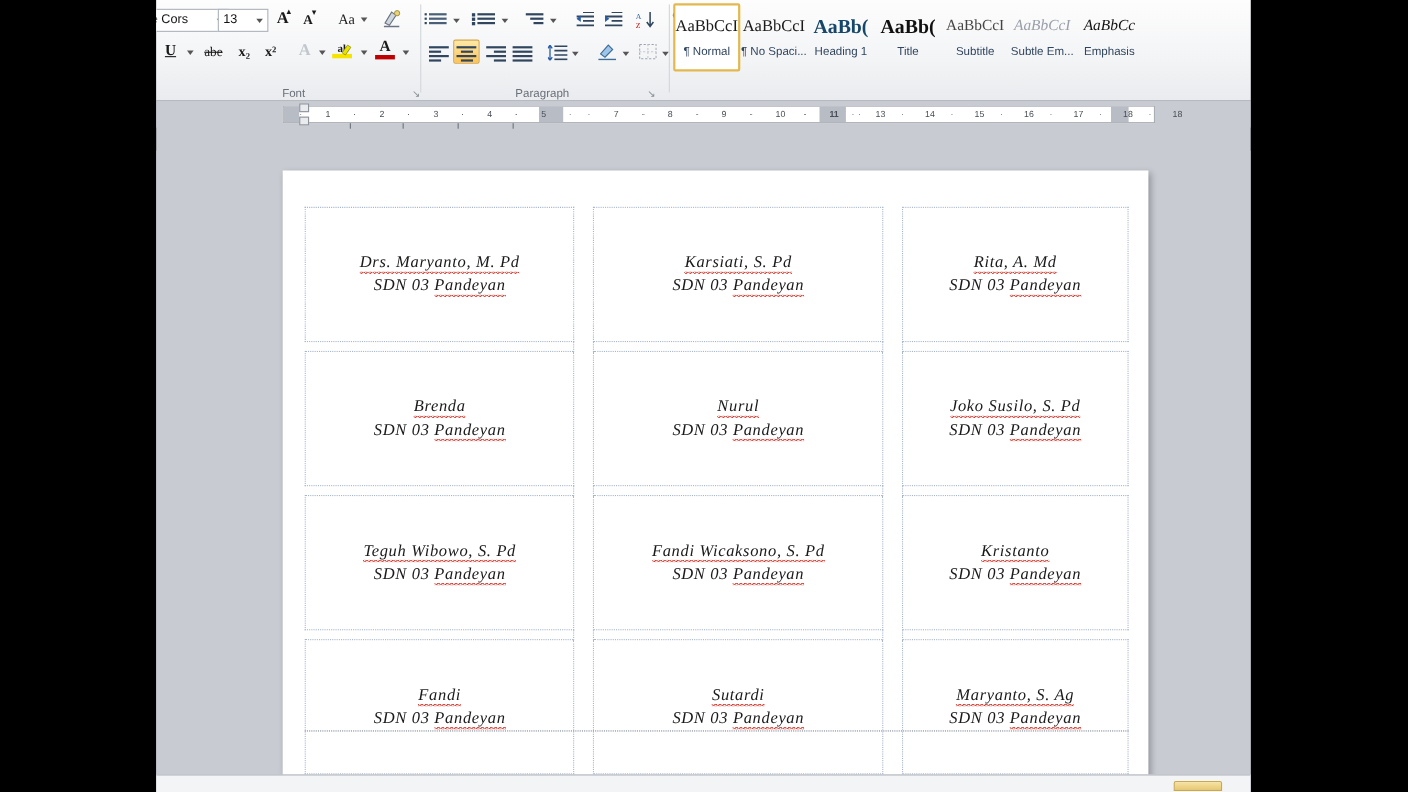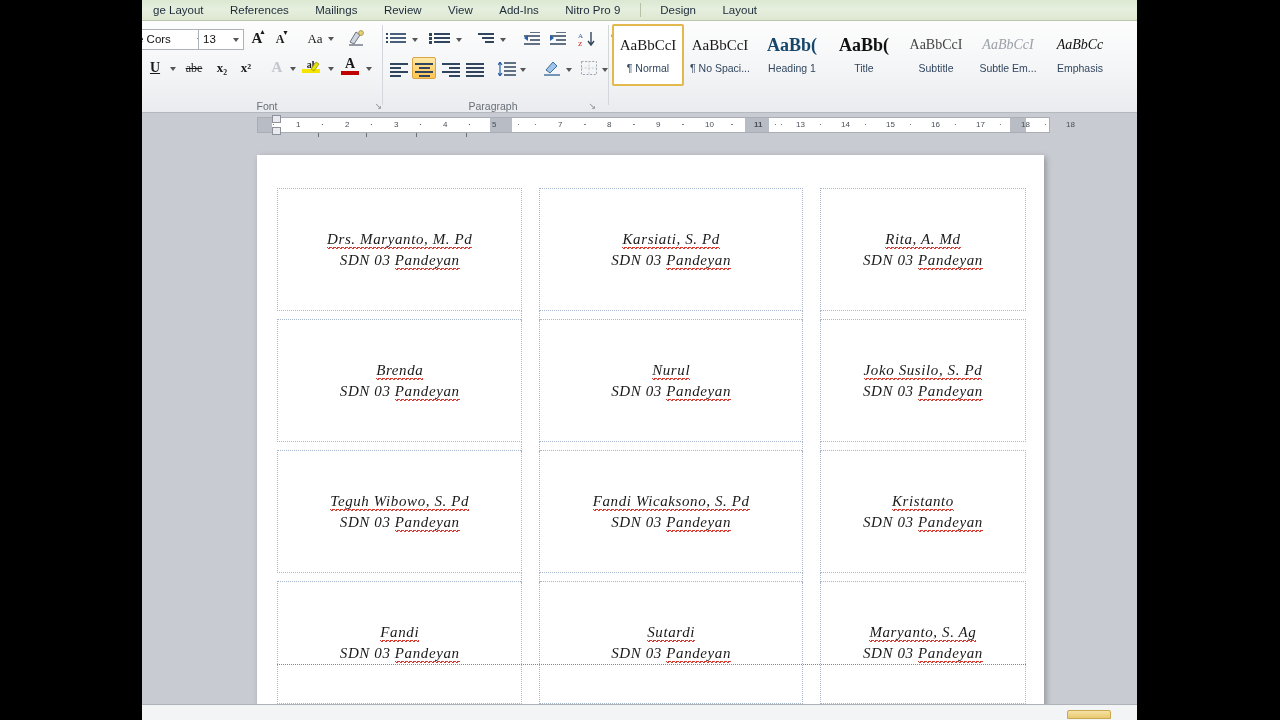--- a/index.html
+++ b/index.html
@@ -141,21 +141,21 @@
 
   
   #styles-gallery {
     position: absolute;
     top: 3px; left: 0;
     height: 64px;
     white-space: nowrap;
   }
   .style-item {
     display: inline-block;
-    width: 72px; height: 62px;
+    width: 61px; height: 62px;
     text-align: center;
     vertical-align: top;
     cursor: default;
     padding-top: 6px;
   }
   .style-item.sel {
     border: 2px solid #e3b84c;
     border-radius: 2px;
     background: #fff;
     padding-top: 4px;
@@ -308,32 +308,20 @@
     background: linear-gradient(to bottom,#f6e2a6,#e8c96f);
     border: 1px solid #c9a84e;
     border-radius: 2px 2px 0 0;
   }
 </style>
 </head>
 <body>
 
 <div id="app-window">
 
-  <div id="ribbon-tabs">
-    <span class="ribbon-tab">ge Layout</span>
-    <span class="ribbon-tab">References</span>
-    <span class="ribbon-tab">Mailings</span>
-    <span class="ribbon-tab">Review</span>
-    <span class="ribbon-tab">View</span>
-    <span class="ribbon-tab">Add-Ins</span>
-    <span class="ribbon-tab">Nitro Pro 9</span>
-    <span class="ctx-sep"></span>
-    <span class="ribbon-tab ctx">Design</span>
-    <span class="ribbon-tab ctx">Layout</span>
-  </div>
 
   <div id="ribbon-body">
 
     <div class="rgroup" style="left:0;width:250px;">
 
       <div class="combo" style="left:-10px;top:8px;width:76px;">
         <span style="font-size:11.5px;">e Cors</span>
         <span class="caret"></span>
       </div>
 

